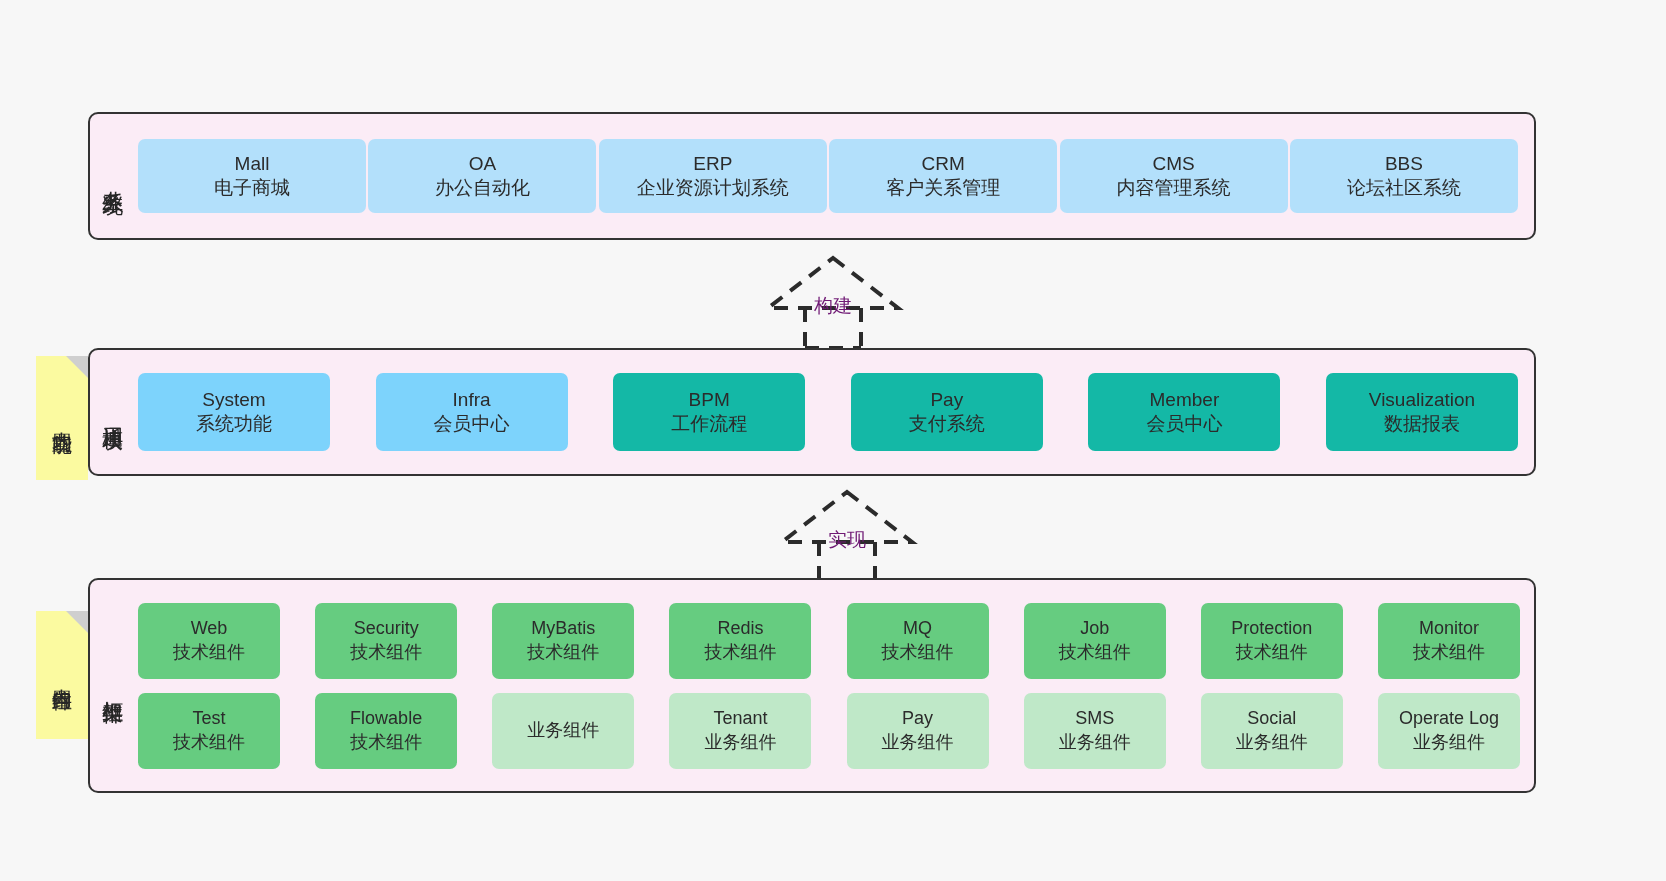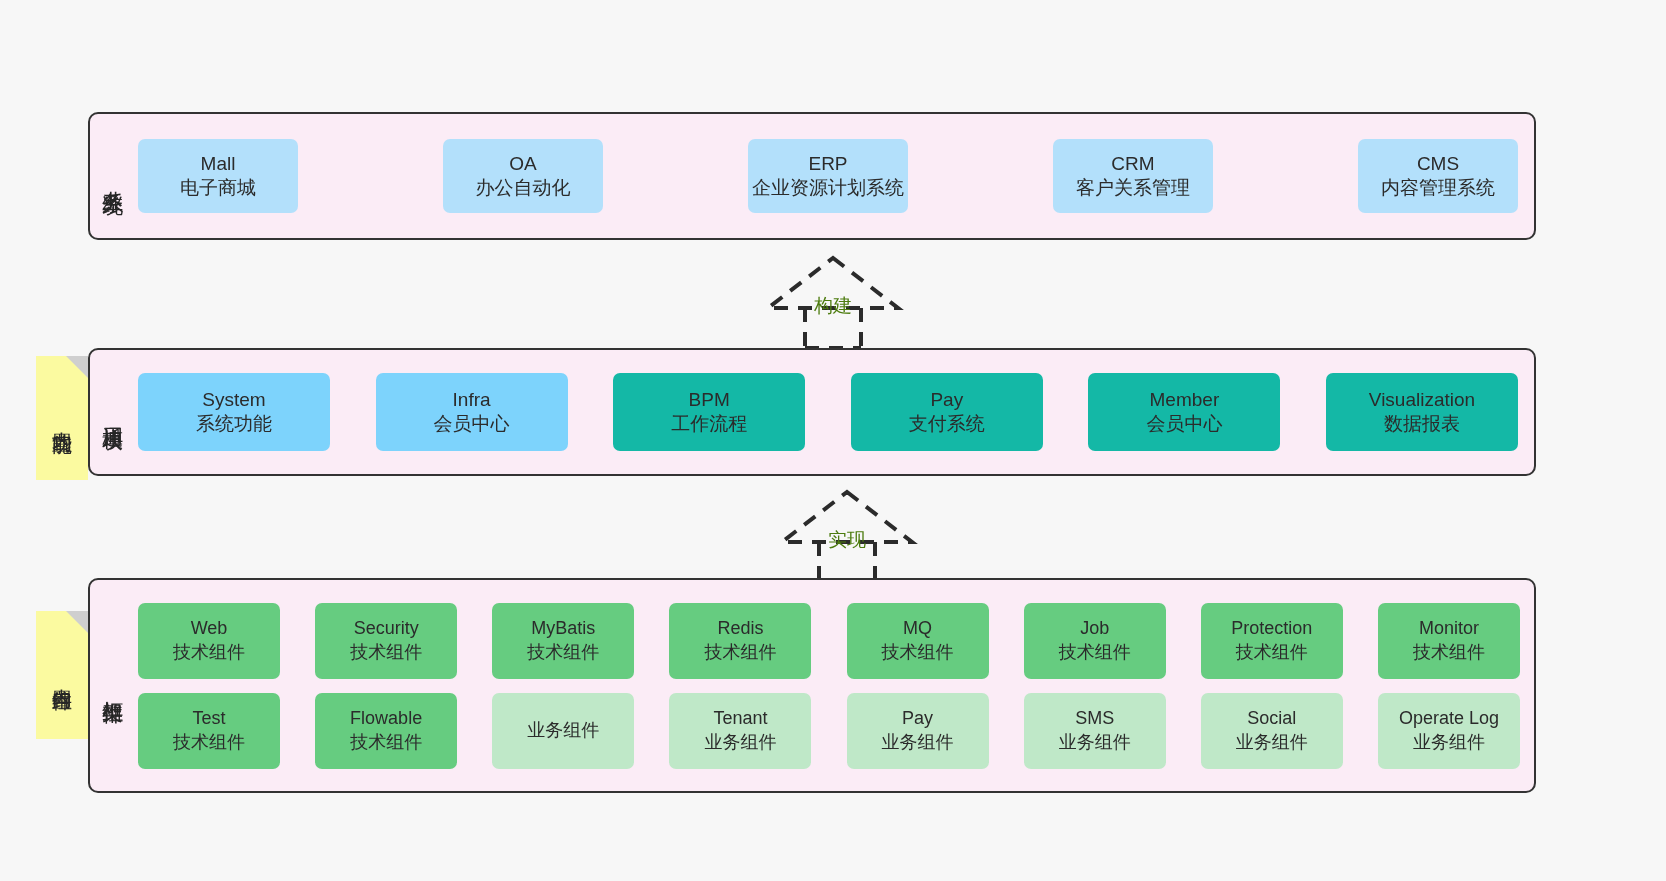--- a/index.html
+++ b/index.html
@@ -88,21 +88,21 @@
   .box.green       { background: #66cc80; }
   .box.lightgreen  { background: #bfe8c8; }
 
   
   #layer-business {
     left: 88px;  top: 112px;
     width: 1448px; height: 128px;
   }
   #layer-business .layer-body { padding-right: 16px; }
   #layer-business .row { gap: 0; justify-content: space-between; }
-  #layer-business .box { width: 160px; height: 74px; }
+  #layer-business .box { width: 228px; height: 74px; }
 
   
   #layer-modules {
     left: 88px;  top: 348px;
     width: 1448px; height: 128px;
   }
   #layer-modules .layer-body { padding-right: 16px; }
   #layer-modules .row { gap: 0; justify-content: space-between; }
   #layer-modules .box { width: 192px; height: 78px; }
 
@@ -149,21 +149,21 @@
   }
 
   
   .arrow {
     position: absolute;
   }
   .arrow svg { display: block; }
   .arrow-label {
     position: absolute;
     font-size: 19px;
-    color: #4d7c0f;
+    color: #701a75;
     background: transparent;
     white-space: nowrap;
     user-select: none;
   }
   #arrow-build  { left: 748px; top: 252px; }
   #arrow-build .arrow-label  { left: 66px; top: 41px; }
   #arrow-impl   { left: 762px; top: 486px; }
   #arrow-impl .arrow-label   { left: 66px; top: 41px; font-family: Liberation Mono, monospace; }
 </style>
 </head>
@@ -188,20 +188,24 @@
             <div class="t2">企业资源计划系统</div>
           </div>
           <div class="box blue">
             <div class="t1">CRM</div>
             <div class="t2">客户关系管理</div>
           </div>
           <div class="box blue">
             <div class="t1">CMS</div>
             <div class="t2">内容管理系统</div>
           </div>
+          <div class="box blue">
+            <div class="t1">BBS</div>
+            <div class="t2">论坛社区系统</div>
+          </div>
         </div>
     </div>
   </div>
 
   <div class="arrow" id="arrow-build">
     <svg width="170" height="100" viewBox="0 0 170 100" aria-hidden="true">
       <polygon points="85,6 150,56 20,56" fill="none" stroke="#2b2b2b" stroke-width="4" stroke-dasharray="14,10" stroke-linejoin="miter"></polygon>
       <path d="M57,56 L57,96 M113,56 L113,96 M57,96 L113,96" fill="none" stroke="#2b2b2b" stroke-width="4" stroke-dasharray="14,10"></path>
     </svg>
     <span class="arrow-label">构建</span>

